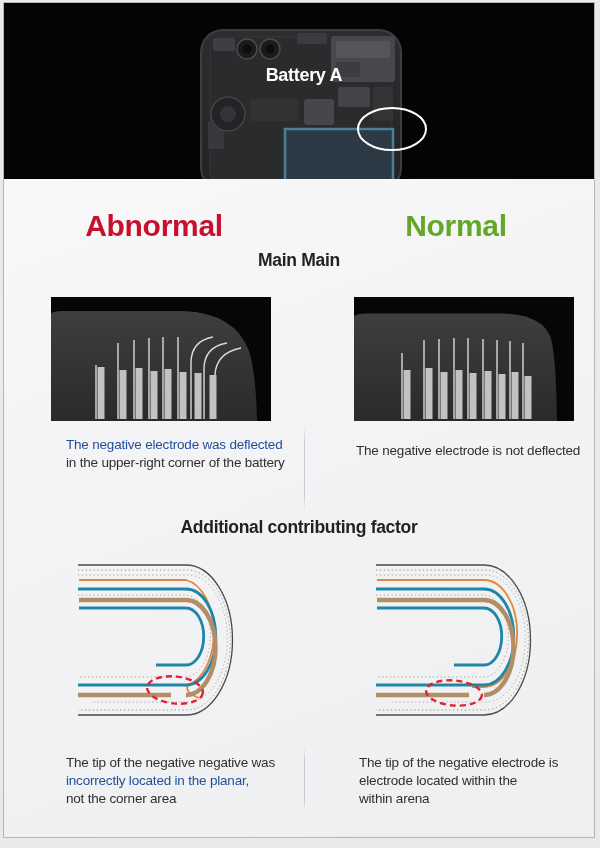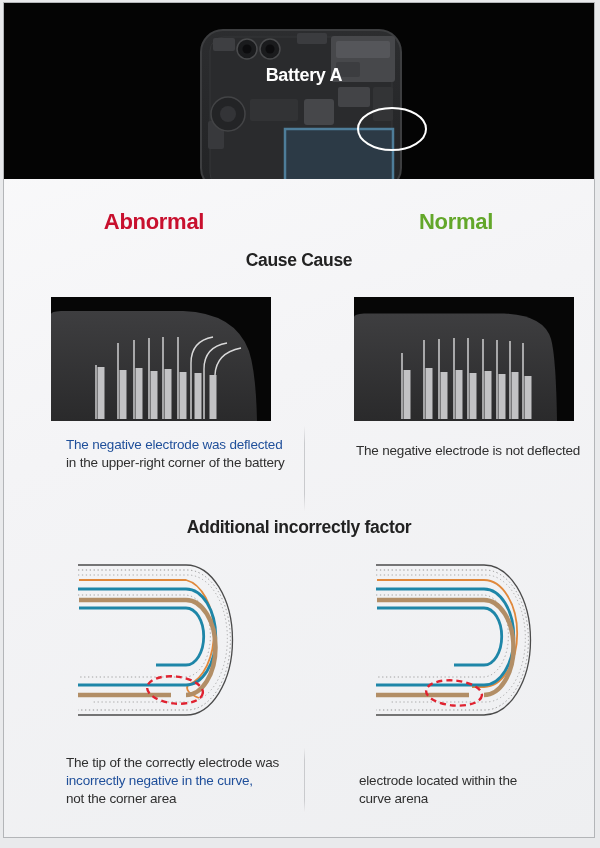--- a/index.html
+++ b/index.html
@@ -12,21 +12,21 @@
     position:absolute;left:3px;top:2px;width:592px;height:836px;
     border:1px solid #b3b5b8;
     background:linear-gradient(160deg,#fbfbfc 0%,#f4f4f6 45%,#eeeff1 100%);
     box-sizing:border-box;
   }
   .hero{
     position:absolute;left:0;top:0;width:100%;height:176px;
     background:#040404;overflow:hidden;
   }
   .col-headers{position:absolute;left:0;top:206px;width:100%;height:30px;}
-  .col-head{position:absolute;top:0;font-size:22px;font-weight:bold;letter-spacing:-0.3px;}
+  .col-head{position:absolute;top:0;font-size:30px;font-weight:bold;letter-spacing:-0.3px;}
   .col-head.abn{left:0;width:300px;text-align:center;color:var(--abnormal-red,#c8102e);}
   .col-head.nor{left:302px;width:300px;text-align:center;color:var(--normal-green,#63a72a);}
   .section-title{
     position:absolute;width:100%;text-align:center;
     font-size:17.5px;font-weight:bold;color:#222;letter-spacing:-0.3px;
   }
   .t-maincause{top:247px;}
   .t-additional{top:514px;}
   .mc-img{position:absolute;top:294px;width:220px;height:124px;}
   .mc-img.abn{left:47px;}
@@ -97,21 +97,21 @@
 
       <ellipse cx="388" cy="126" rx="34" ry="21" fill="none" stroke="#ffffff" stroke-width="2"></ellipse>
     </svg>
   </div>
 
   <div class="col-headers">
     <div class="col-head abn">Abnormal</div>
     <div class="col-head nor">Normal</div>
   </div>
 
-  <div class="section-title t-maincause">Cause Cause</div>
+  <div class="section-title t-maincause">Main Main</div>
 
   <div class="mc-img abn">
     <svg width="220" height="124" viewBox="0 0 220 124">
       <defs>
         <linearGradient id="gshape-a" x1="0" y1="0" x2="0" y2="1">
           <stop offset="0" stop-color="#3e3e40"></stop>
             <stop offset="1" stop-color="#2a2a2b"></stop>
         </linearGradient>
       </defs>
       <rect x="0" y="0" width="220" height="124" fill="#060606"></rect>
@@ -179,21 +179,21 @@
 
   <div class="caption cap-mc-abn">
     <span class="hl">The negative electrode was deflected</span><br>
     <span>in the upper-right corner of the battery</span>
   </div>
   <div class="caption cap-mc-nor">
     <span>The negative electrode is not deflected</span>
   </div>
   <div class="vdiv d1"></div>
 
-  <div class="section-title t-additional">Additional incorrectly factor</div>
+  <div class="section-title t-additional">Additional contributing factor</div>
 
   <div class="curve abn">
     <svg width="170" height="164" viewBox="0 0 170 164">
       <g fill="none">
         <path d="M4,6 H112 A46.5,75 0 0 1 112,156 H4" stroke="#4b4b4b" stroke-width="1.3"></path>
         <path class="dot" d="M4,11 H113 A43.4,70 0 0 1 113,151 H4" stroke="#939393" stroke-width="1"></path>
         <path class="dot" d="M4,16 H114 A39.4,63.5 0 0 1 114,143 H18" stroke="#a2a2a2" stroke-width="0.9"></path>
         <path d="M5,21 H112 A33.2,53.5 0 0 1 114,126 Q110,133 125,139" stroke="var(--electrode-orange,#e0883b)" stroke-width="1.8"></path>
         <path d="M4,30 H112 A29.8,48 0 0 1 112,126 H4" stroke="var(--electrode-teal,#1e86a8)" stroke-width="2.8"></path>
         <path class="dot" d="M4,36 H111 A25.4,41 0 0 1 111,118 H4" stroke="#9a9a9a" stroke-width="0.9"></path>
@@ -216,24 +216,24 @@
         <path class="dot" d="M4,36 H111 A25.4,41 0 0 1 111,118 H4" stroke="#9a9a9a" stroke-width="0.9"></path>
         <path d="M5,41 H112 A29.5,47.5 0 0 1 112,136" stroke="var(--electrode-tan,#b28e66)" stroke-width="4.5"></path>
         <path d="M4,136 H97" stroke="var(--electrode-tan,#b28e66)" stroke-width="4.5"></path>
         <path d="M5,49 H112 A17.7,28.5 0 0 1 112,106 H82" stroke="var(--electrode-teal,#1e86a8)" stroke-width="2.8"></path>
         <ellipse cx="82" cy="134" rx="28" ry="12.5" transform="rotate(5 82 134)" stroke="var(--defect-red,#e02230)" stroke-width="2.4" stroke-dasharray="6 4"></ellipse>
       </g>
     </svg>
   </div>
 
   <div class="caption cap-af-abn">
-    <span>The tip of the correctly electrode was</span><br>
-    <span class="hl">incorrectly negative in the curve,</span><br>
+    <span>The tip of the negative negative was</span><br>
+    <span class="hl">incorrectly located in the planar,</span><br>
     <span>not the corner area</span>
   </div>
   <div class="caption cap-af-nor">
-    <br>
+    <span>The tip of the negative electrode is</span><br>
     <span>electrode located within the</span><br>
-    <span>curve arena</span>
+    <span>within arena</span>
   </div>
   <div class="vdiv d2"></div>
 
 </div>
 
 </body></html>

